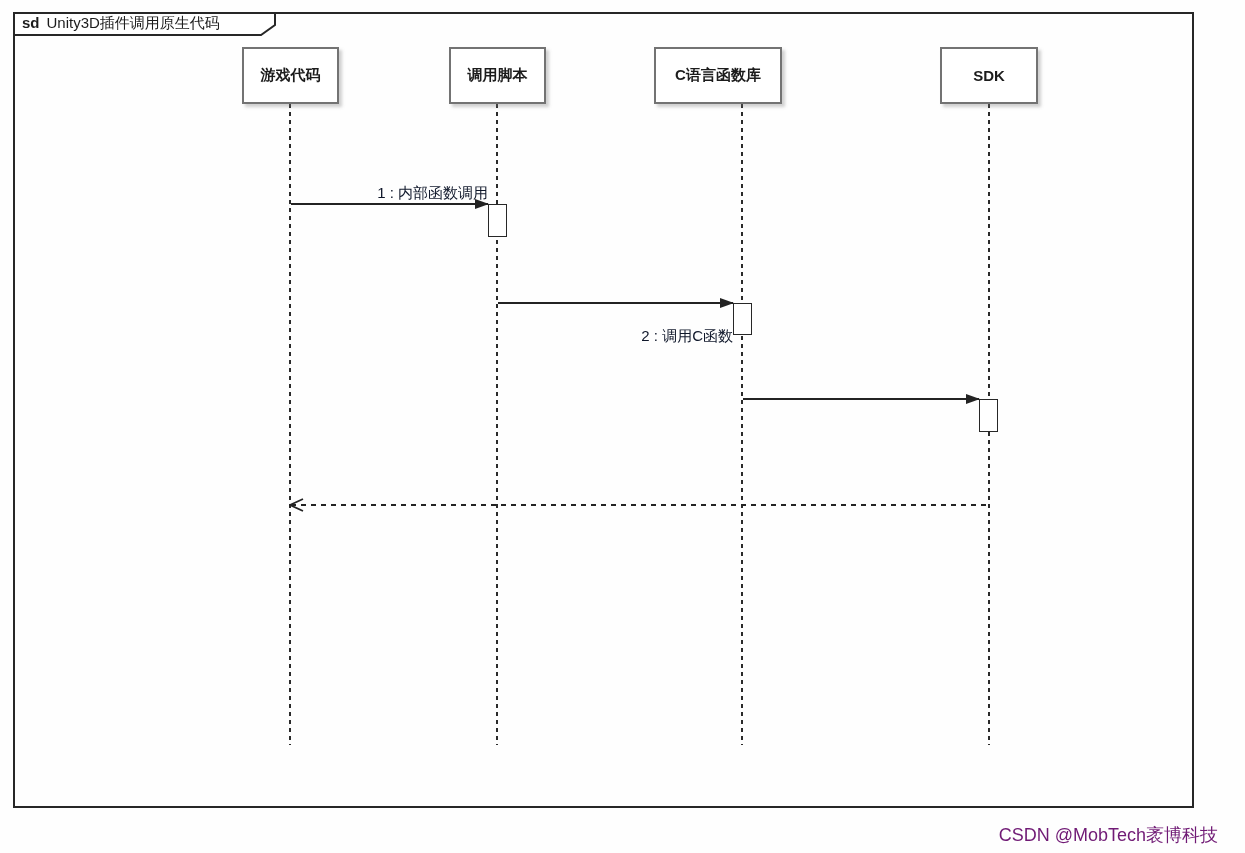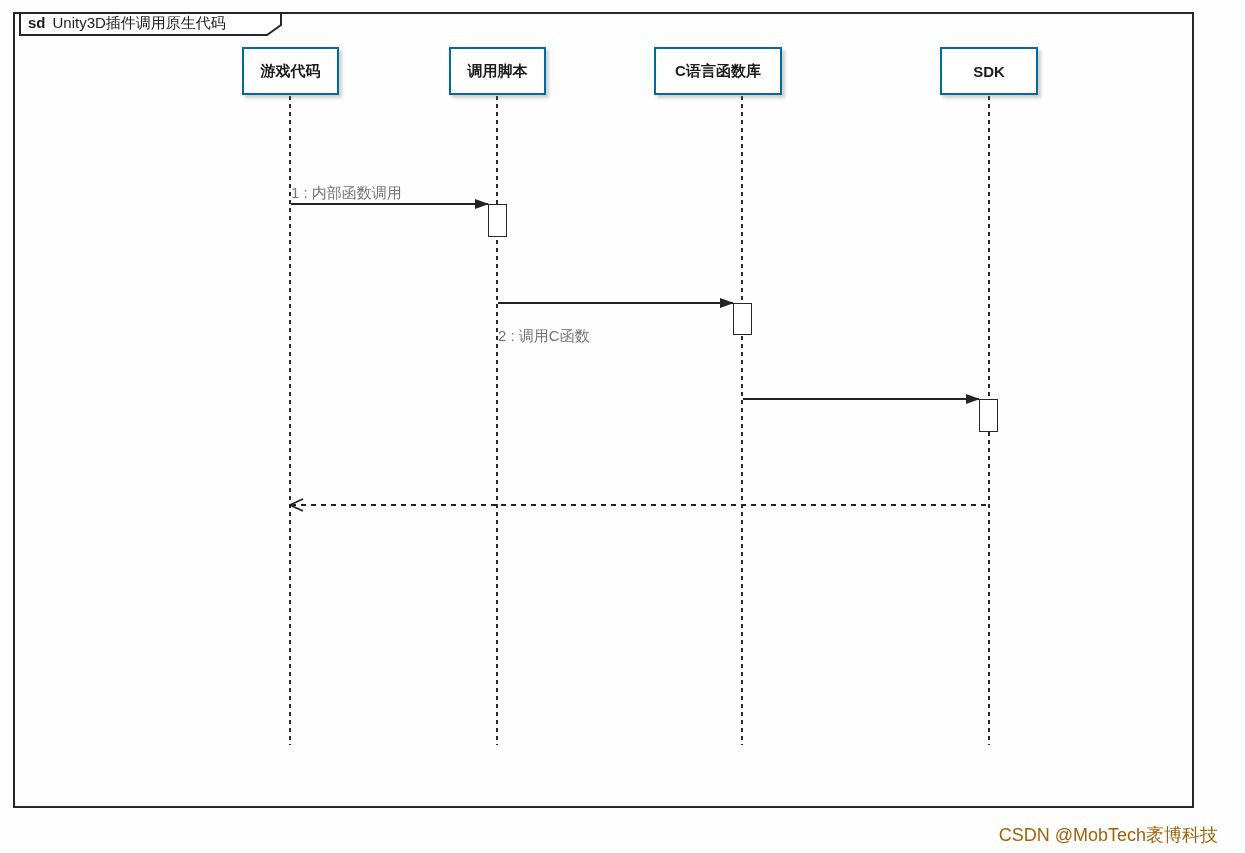--- a/index.html
+++ b/index.html
@@ -6,59 +6,59 @@
   body{
     width:1245px;height:853px;position:relative;overflow:hidden;
     background:#fefefe;
     font-family:"Liberation Sans", sans-serif;
     color:#1c1c1c;
   }
   .frame{
     position:absolute;left:13px;top:12px;width:1177px;height:792px;
     border:2px solid #272727;background:transparent;
   }
-  .frame-label{position:absolute;left:19px;top:12px;width:264px;height:24px;padding-left:40px;}
+  .frame-label{position:absolute;left:13px;top:12px;width:264px;height:24px;padding-left:40px;}
   .frame-label svg{position:absolute;left:0;top:0;}
   .frame-label .txt{
     position:absolute;left:9px;top:2px;font-size:15px;white-space:nowrap;
   }
   .frame-label .kw{font-weight:bold;margin-right:7px;}
   .participant-head{
-    position:absolute;height:48px;background:#ffffff;border:2px solid #0369a1;
+    position:absolute;height:57px;background:#ffffff;border:2px solid #737373;
     box-sizing:border-box;display:flex;align-items:center;justify-content:center;
     font-weight:bold;font-size:15px;z-index:3;
     box-shadow:3px 3px 3px rgba(120,120,120,0.35);
   }
   .lifeline{
     position:absolute;width:2px;z-index:1;
     background:repeating-linear-gradient(to bottom,#2a2a2a 0 4px,transparent 4px 8px);
   }
   .activation{
     position:absolute;width:19px;background:#ffffff;border:1.5px solid #272727;
     box-sizing:border-box;z-index:2;
   }
   .msg{position:absolute;z-index:4;}
   .msg-label{
-    position:absolute;width:100%;text-align:left;font-size:15px;
-    white-space:nowrap;color:#737373;
+    position:absolute;width:100%;text-align:right;font-size:15px;
+    white-space:nowrap;color:#0f172a;
   }
   .msg-line{
     position:absolute;left:0;right:0;height:2px;background:#232323;
   }
   .msg-line.dashed{
     background:repeating-linear-gradient(to right,#232323 0 5px,transparent 5px 10px);
   }
   .arrow-solid-right{
     position:absolute;right:-1px;width:0;height:0;
     border-left:14px solid #232323;
     border-top:5px solid transparent;border-bottom:5px solid transparent;
   }
   .arrow-open-left{position:absolute;left:-2px;}
   .watermark{
-    position:absolute;right:27px;top:823px;font-size:18px;color:#a16207;
+    position:absolute;right:27px;top:823px;font-size:18px;color:#701a75;
     white-space:nowrap;z-index:5;
   }
 </style>
 </head>
 <body>
 
 <div class="frame"></div>
 
 <div class="frame-label">
   <svg width="264" height="24">

